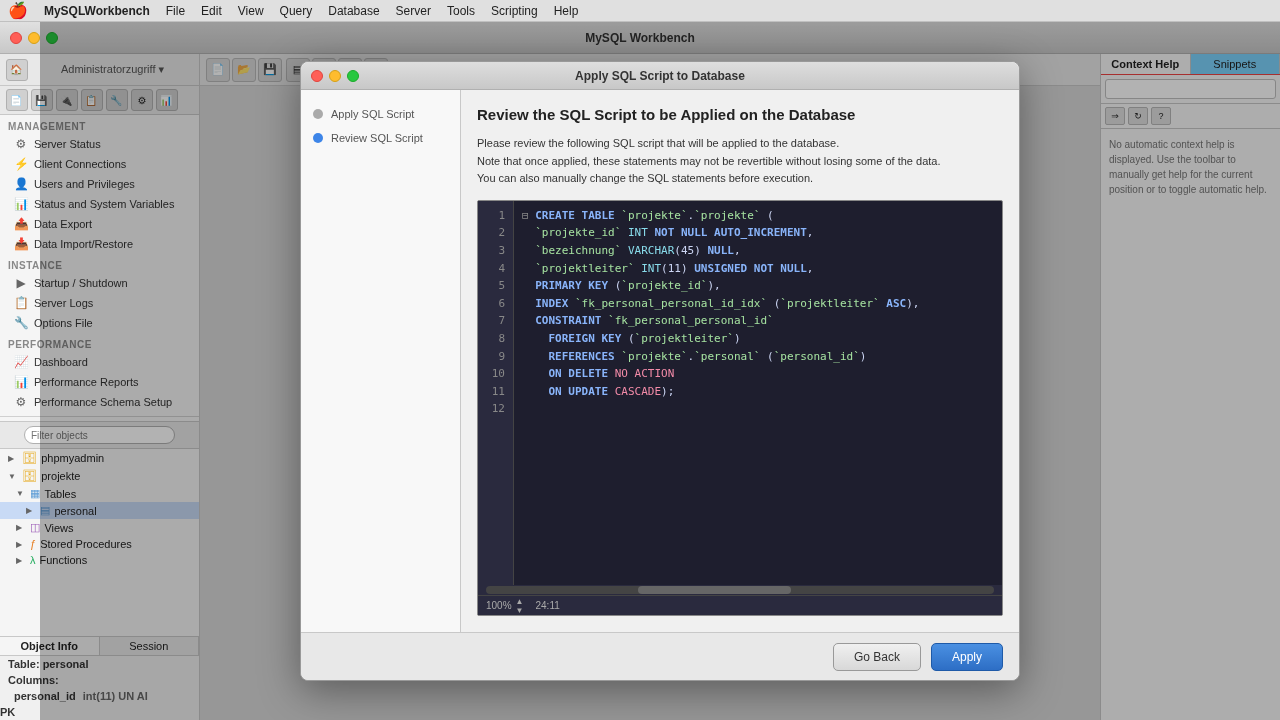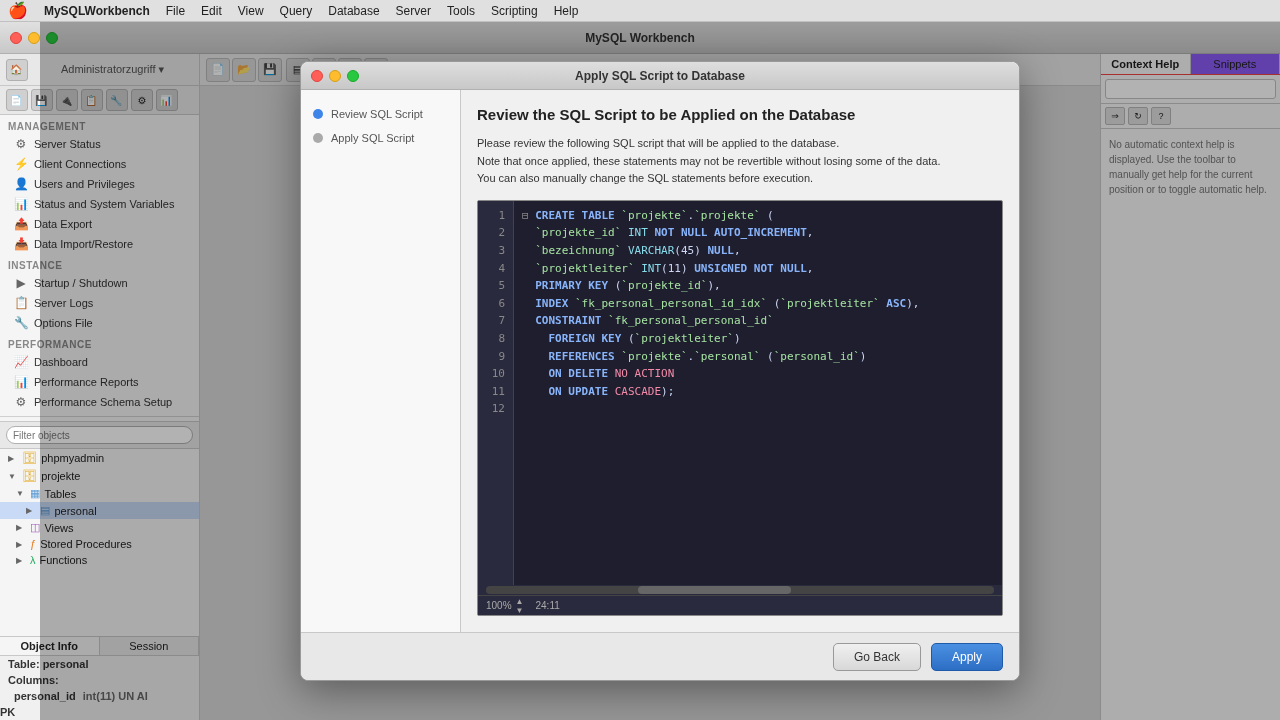--- a/index.html
+++ b/index.html
@@ -134,21 +134,21 @@
     .sidebar-divider {
       height: 1px;
       background: #d0d0d0;
       margin: 4px 0;
     }
 
     
     .schema-header {
       display: flex;
       align-items: center;
-      padding: 4px 6px;
+      padding: 4px 24px;
       background: #e8e8e8;
       border-top: 1px solid #c8c8c8;
       border-bottom: 1px solid #c8c8c8;
       gap: 4px;
     }
     .schema-filter {
       flex: 1;
       height: 18px;
       border: 1px solid #b0b0b0;
       border-radius: 9px;
@@ -445,21 +445,21 @@
     .context-tabs {
       display: flex;
       border-bottom: 1px solid #ef4444;
     }
     .context-tab {
       flex: 1;
       text-align: center;
       padding: 4px 2px;
       font-size: 11px;
       cursor: pointer;
-      background: #8b5cf6;
+      background: #7dd3fc;
       border-right: 1px solid #c8c8c8;
     }
     .context-tab.active { background: #f8f8f8; font-weight: 600; }
     .context-search {
       padding: 4px;
       border-bottom: 1px solid #c8c8c8;
     }
     .context-search input {
       width: 100%;
       height: 20px;
@@ -723,26 +723,26 @@
         <div class="traffic-light tl-yellow"></div>
         <div class="traffic-light tl-green"></div>
       </div>
       <span class="modal-title">Apply SQL Script to Database</span>
     </div>
 
     <div class="modal-body">
 
       <div class="wizard-sidebar">
         <div class="wizard-step">
+          <div class="step-dot"></div>
+          <span>Apply SQL Script</span>
+        </div>
+        <div class="wizard-step">
           <div class="step-dot active"></div>
           <span>Review SQL Script</span>
-        </div>
-        <div class="wizard-step">
-          <div class="step-dot"></div>
-          <span>Apply SQL Script</span>
         </div>
       </div>
 
       <div class="modal-main">
         <div class="modal-main-title">Review the SQL Script to be Applied on the Database</div>
 
         <div class="modal-description">
           <span>Please review the following SQL script that will be applied to the database.</span><br>
           <span>Note that once applied, these statements may not be revertible without losing some of the data.</span><br>
           <span>You can also manually change the SQL statements before execution.</span>

